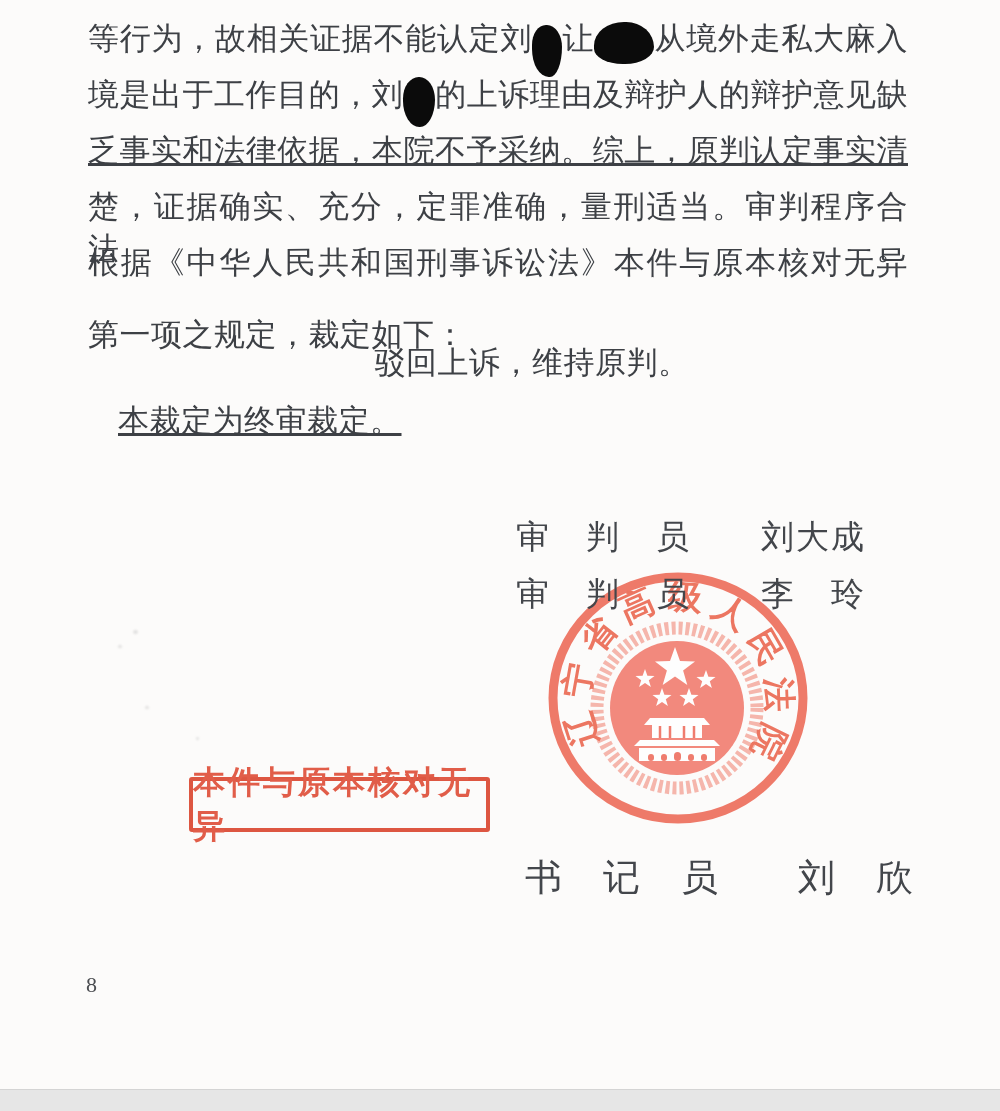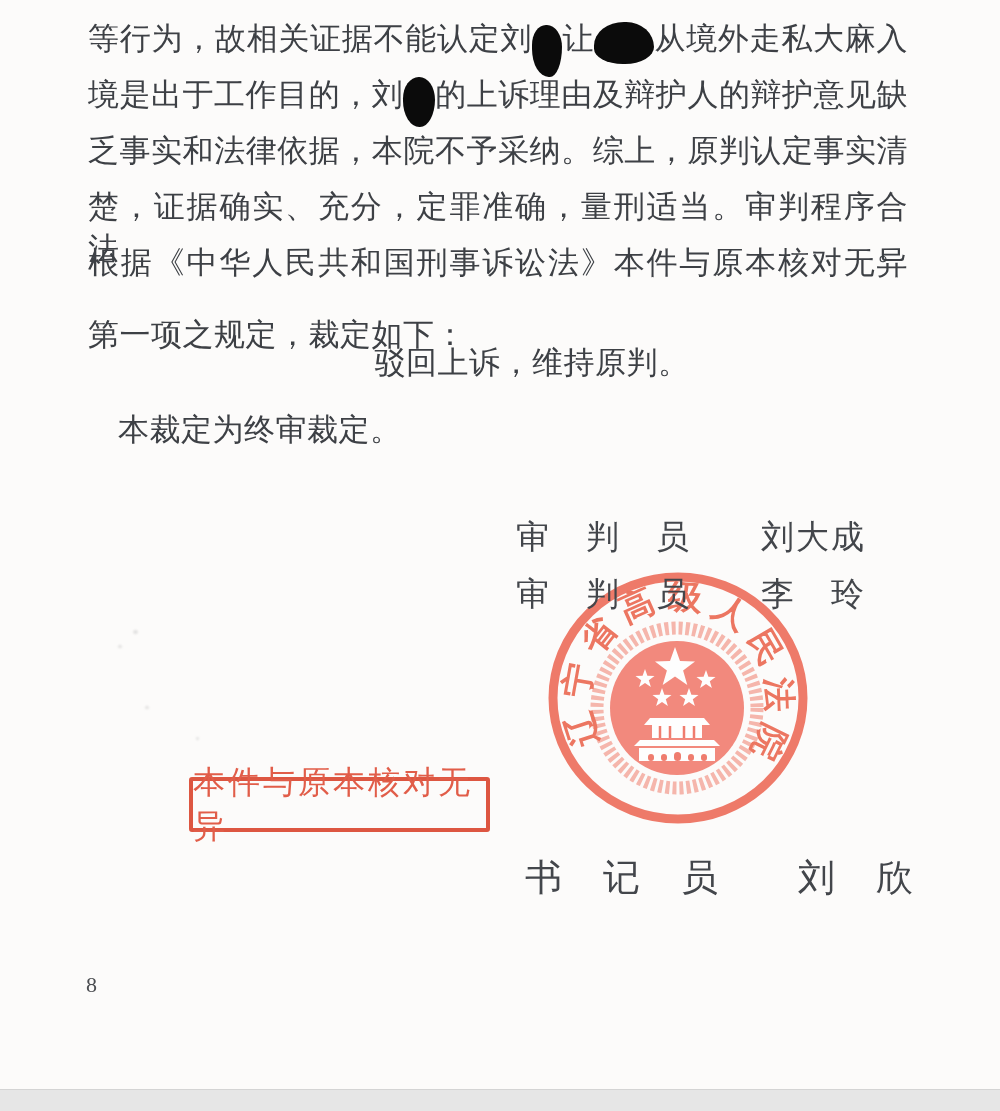--- a/index.html
+++ b/index.html
@@ -25,21 +25,21 @@
   .sig1{ top:461px; } .sig2{ top:517px; } .sig3{ top:574px; }
   .daterow{ position:absolute; left:519px; top:751px; font-size:33px; line-height:40px;
     color:#3f4247; letter-spacing:3px; z-index:6; white-space:pre; }
   .clerkrow{ position:absolute; left:525px; top:858px; font-size:37px; line-height:40px;
     color:#43464b; letter-spacing:2px; z-index:6; white-space:pre; }
   
   .stamp{
     position:absolute; left:189px; top:777px; width:293px; height:47px;
     border:4px solid #dc4e38; border-radius:3px;
     display:flex; align-items:center; justify-content:center;
-    font-size:32px; font-weight:400; letter-spacing:3px;
+    font-size:32px; font-weight:700; letter-spacing:3px;
     color:#e05540; z-index:4; opacity:0.95;
   }
   
   .seal{ position:absolute; left:538px; top:558px; z-index:2; opacity:0.94; }
   .seal text{ font-family:"Liberation Serif","DejaVu Serif",serif; font-weight:700; }
   
   .pagenum{ position:absolute; left:86px; top:972px; font-size:22px; color:#4b4d51; z-index:5; }
   
   .footer-strip{ position:absolute; left:0; top:1089px; width:1000px; height:22px;
     background:#e6e6e6; border-top:1px solid #d4d4d4; z-index:1; }
@@ -47,26 +47,26 @@
   .speck{ position:absolute; background:#c9c9c9; border-radius:50%; opacity:0.55; filter:blur(1px); z-index:1; }
 </style>
 </head>
 <body>
 
 <div class="page">
 
   <div id="body-lines">
       <div class="bodyline just" style="top: 18px;"><span>等行为，故相关证据不能认定刘</span><span class="blob" style="width: 30px;"><i style="width: 30px; height: 52px; top: 6px; border-radius: 48% 52% 42% 58% / 40% 44% 60% 56%; background: rgb(11, 11, 11);"></i></span><span>让</span><span class="blob" style="width: 60px;"><i style="width: 60px; height: 42px; top: 3px; border-radius: 52% 48% 50% 50% / 58% 62% 42% 38%; background: rgb(11, 11, 11);"></i></span><span>从境外走私大麻入</span></div>
       <div class="bodyline just" style="top: 74px;"><span>境是出于工作目的，刘</span><span class="blob" style="width: 32px;"><i style="width: 32px; height: 50px; top: 2px; border-radius: 50% 50% 48% 52% / 44% 46% 56% 54%; background: rgb(11, 11, 11);"></i></span><span>的上诉理由及辩护人的辩护意见缺</span></div>
-      <div class="bodyline just" style="top: 130px;"><span>乏事实和法律依据，本院不予采纳。综上，原判认定事实清</span></div>
+      <div class="bodyline just" style="top: 130px; text-decoration: underline;"><span>乏事实和法律依据，本院不予采纳。综上，原判认定事实清</span></div>
       <div class="bodyline just" style="top: 186px;"><span>楚，证据确实、充分，定罪准确，量刑适当。审判程序合法。</span></div>
       <div class="bodyline just" style="top: 242px;"><span>根据《中华人民共和国刑事诉讼法》本件与原本核对无异</span></div>
       <div class="bodyline" style="top: 314px;"><span>第一项之规定，裁定如下：</span></div>
       <div class="bodyline" style="top: 342px; padding-left: 34px; text-align: center;"><span>驳回上诉，维持原判。</span></div>
-      <div class="bodyline" style="top: 409px; padding-left: 30px;"><span>本裁定为终审裁定。</span></div>
+      <div class="bodyline" style="top: 400px; padding-left: 30px; text-decoration: underline;"><span>本裁定为终审裁定。</span></div>
     </div>
 
   <div class="sig sig2">审　判　员　　刘大成</div>
   <div class="sig sig3">审　判　员　　李　玲</div>
 
   <svg class="seal" width="280" height="280" viewBox="0 0 280 280">
 
     <ellipse cx="140" cy="140" rx="125" ry="121" fill="none" stroke="#ee7260" stroke-width="9"></ellipse>
 
     <circle cx="139" cy="150" r="80" fill="none" stroke="#f0816f" stroke-width="13" stroke-dasharray="4 3" opacity="0.6"></circle>

